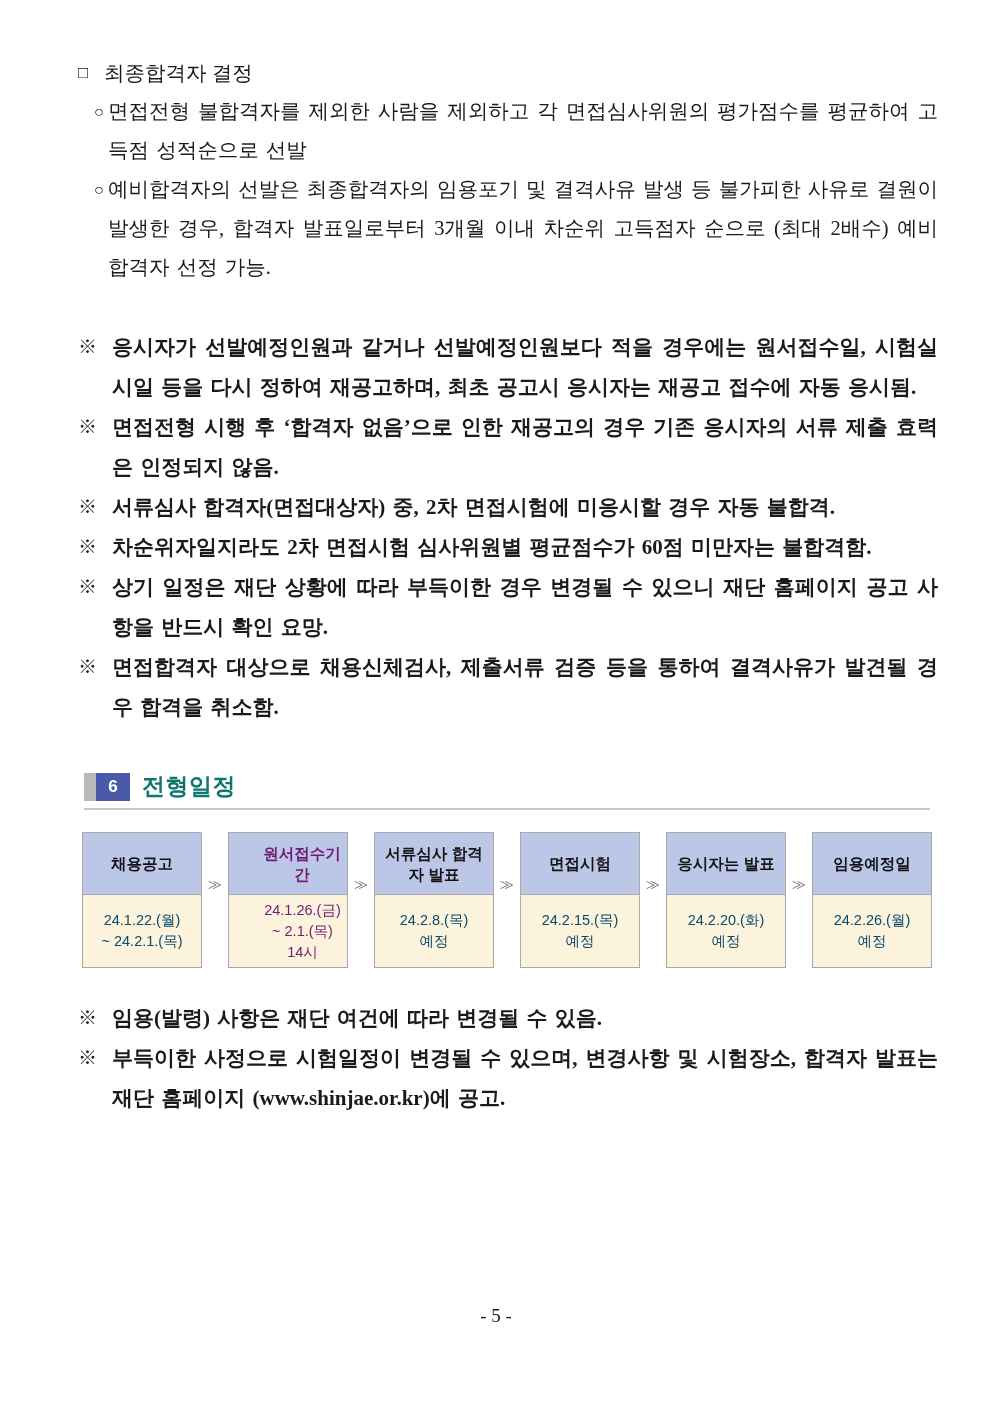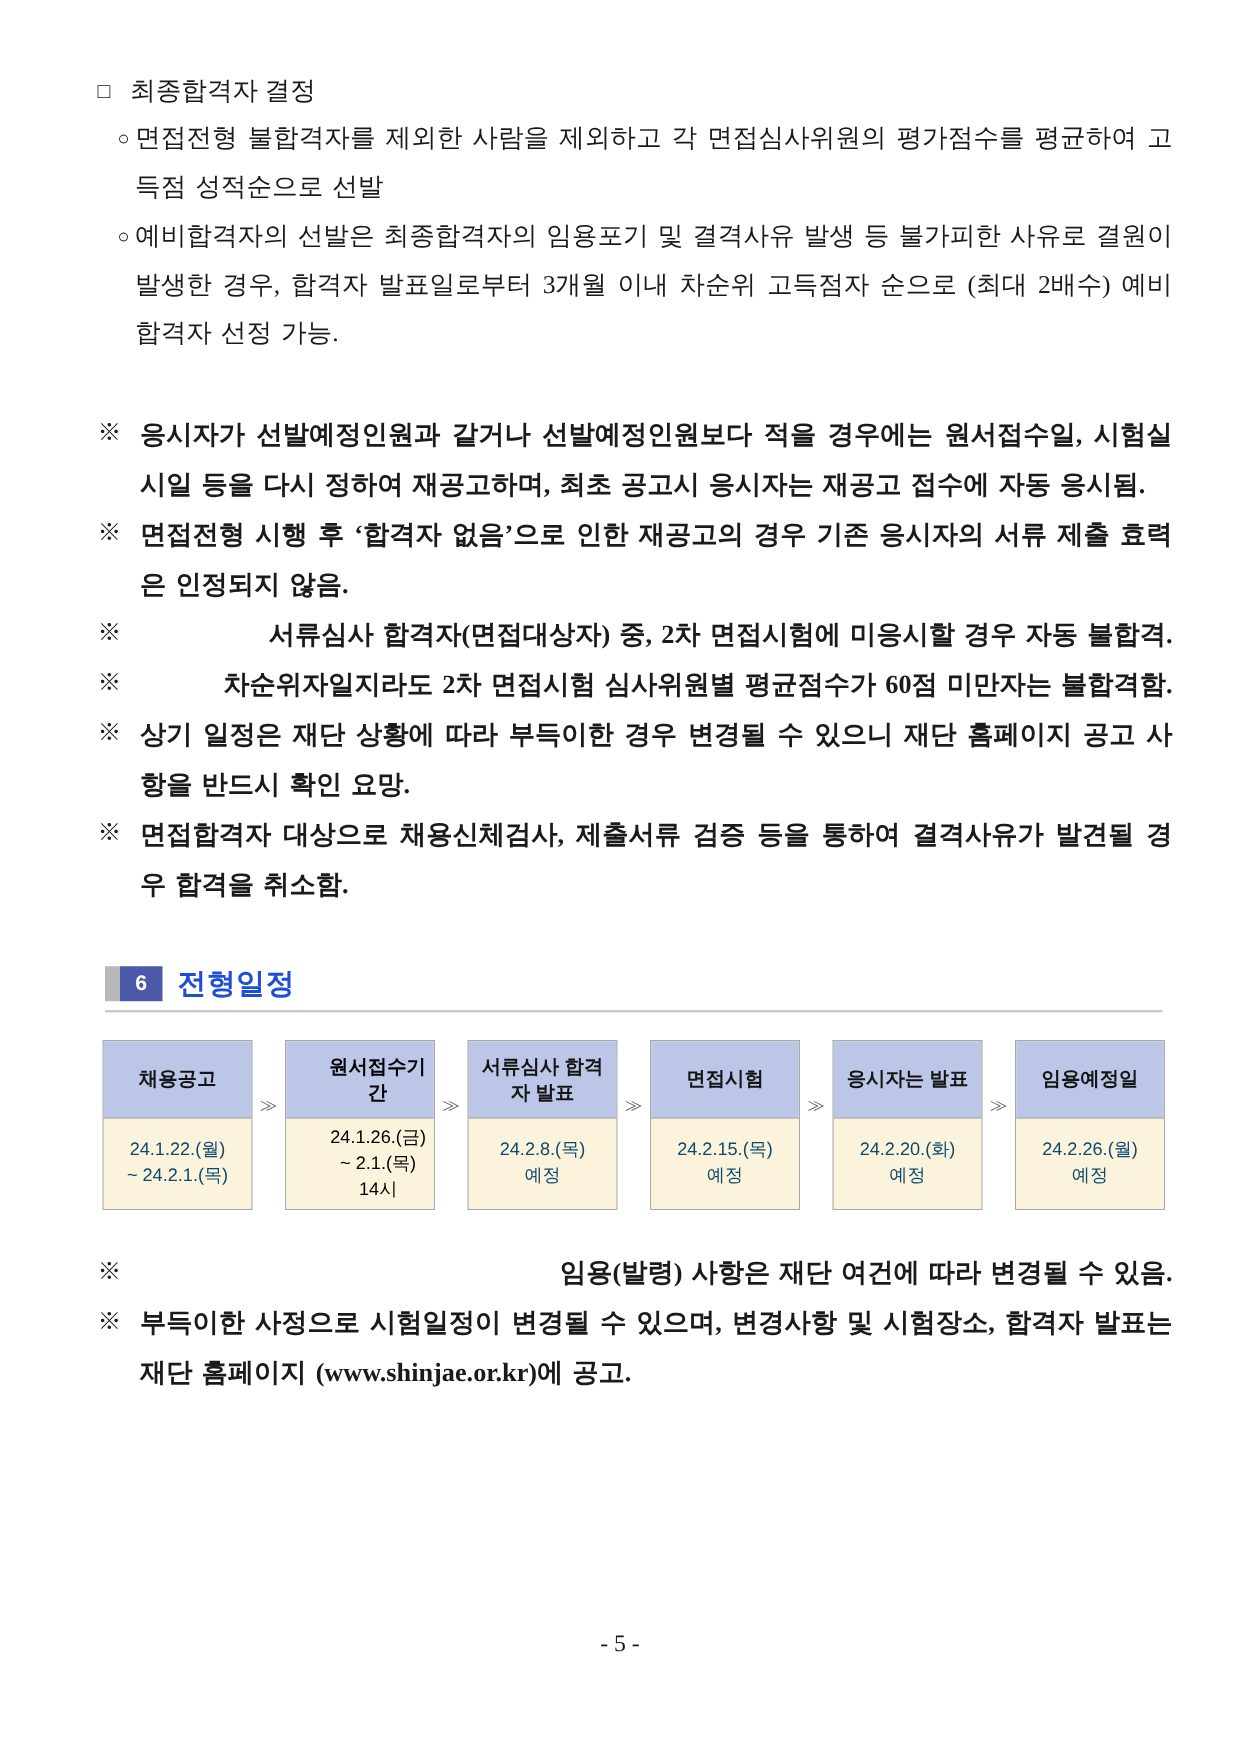--- a/index.html
+++ b/index.html
@@ -80,21 +80,21 @@
   }
   .note-item .txt {
     flex: 1;
     font-size: 21px;
     line-height: 40px;
     text-align: justify;
     text-justify: inter-character;
     word-spacing: 2px;
     font-weight: bold;
   }
-  .note-item.nojust .txt { text-align: right; }
+  .note-item.nojust .txt { text-align: left; }
   .gap-40 { height: 40px; }
 
   
   .section-head {
     display: flex;
     align-items: center;
     margin-top: 44px;
     margin-bottom: 6px;
     position: relative;
     left: 6px;
@@ -116,21 +116,21 @@
     display: flex;
     align-items: center;
     justify-content: center;
     flex: 0 0 34px;
   }
   .section-head .title {
     font-family: Liberation Sans, sans-serif;
     font-weight: bold;
     font-size: 23px;
     margin-left: 12px;
-    color: #1d4ed8;
+    color: #0f766e;
     letter-spacing: 0.5px;
   }
   .section-rule {
     position: relative;
     left: 6px;
     width: 846px;
     height: 2px;
     background: #c9c9c9;
     margin-top: 2px;
   }
@@ -175,21 +175,21 @@
     text-align: center;
     font-family: "Liberation Sans", sans-serif;
     font-size: 14.5px;
     line-height: 21px;
     color: #0c4a6e;
     padding: 4px 3px;
     box-sizing: border-box;
     white-space: pre-line;
   }
   .flow-box.highlight .head,
-  .flow-box.highlight .body { color: #000000; padding-left: 32px; }
+  .flow-box.highlight .body { color: #701a75; padding-left: 32px; }
   .flow-box.highlight .head { font-weight: bold; }
   .flow-box.highlight .body { font-weight: normal; }
 
   .arrow {
     width: 26px;
     flex: 0 0 26px;
     display: flex;
     align-items: center;
     justify-content: center;
     color: #555555;

